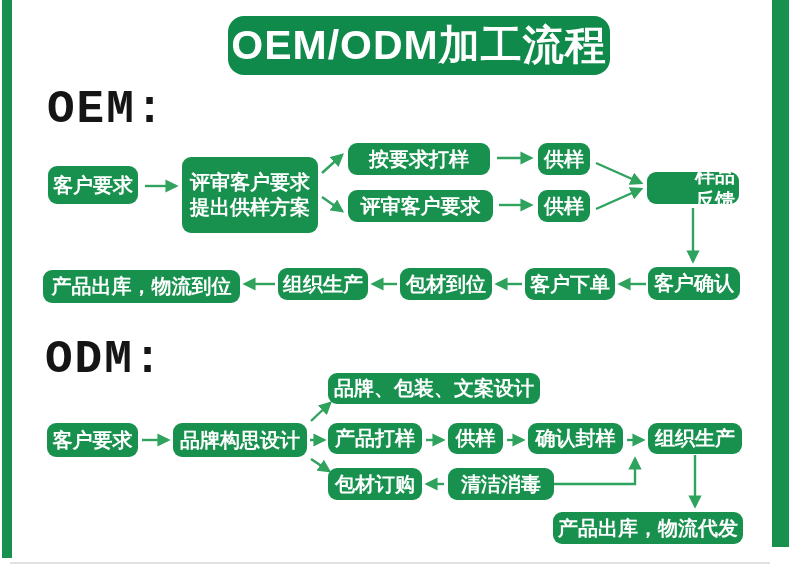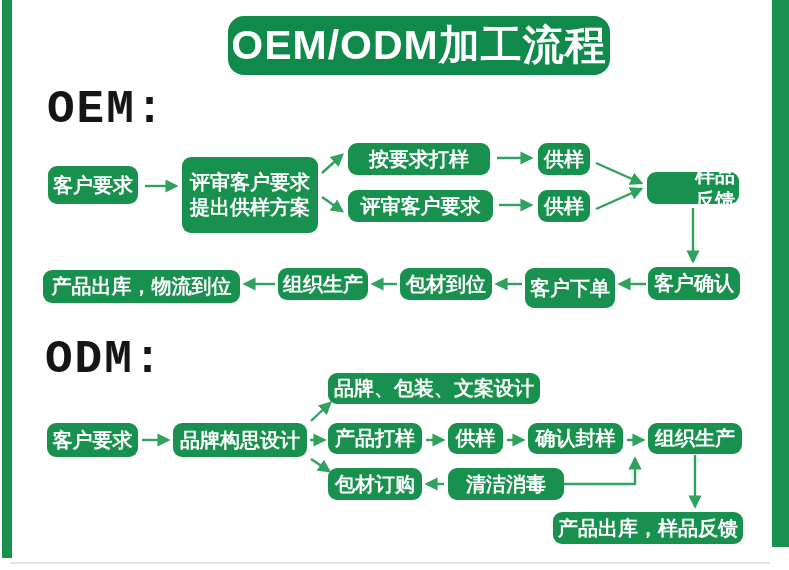--- a/index.html
+++ b/index.html
@@ -110,29 +110,29 @@
 
   <div class="node" style="left:48px;top:166px;width:90px;height:38px;">客户要求</div>
   <div class="node" style="left:182px;top:157px;width:136px;height:76px;">评审客户要求
 提出供样方案</div>
   <div class="node" style="left:348px;top:143px;width:142px;height:32px;">按要求打样</div>
   <div class="node" style="left:348px;top:190px;width:145px;height:32px;">评审客户要求</div>
   <div class="node small" style="left:538px;top:143px;width:52px;height:32px;">供样</div>
   <div class="node small" style="left:538px;top:190px;width:52px;height:32px;">供样</div>
   <div class="node" style="left:647px;top:172px;width:92px;height:32px;padding-left:44px;">样品反馈</div>
   <div class="node" style="left:648px;top:267px;width:92px;height:33px;">客户确认</div>
-  <div class="node" style="left:525px;top:268px;width:90px;height:40px;">客户下单</div>
+  <div class="node" style="left:525px;top:268px;width:90px;height:32px;">客户下单</div>
   <div class="node" style="left:400px;top:268px;width:92px;height:32px;">包材到位</div>
   <div class="node" style="left:278px;top:268px;width:90px;height:32px;">组织生产</div>
   <div class="node" style="left:43px;top:270px;width:197px;height:33px;">产品出库，物流到位</div>
 
   <div class="node" style="left:47px;top:423px;width:91px;height:34px;">客户要求</div>
   <div class="node" style="left:173px;top:423px;width:134px;height:34px;">品牌构思设计</div>
   <div class="node" style="left:328px;top:373px;width:212px;height:31px;">品牌、包装、文案设计</div>
   <div class="node" style="left:328px;top:423px;width:94px;height:31px;">产品打样</div>
   <div class="node small" style="left:448px;top:423px;width:55px;height:31px;">供样</div>
   <div class="node" style="left:528px;top:423px;width:95px;height:31px;">确认封样</div>
   <div class="node" style="left:648px;top:423px;width:94px;height:31px;">组织生产</div>
   <div class="node" style="left:328px;top:468px;width:94px;height:32px;">包材订购</div>
-  <div class="node" style="left:448px;top:468px;width:116px;height:32px;">清洁消毒</div>
-  <div class="node" style="left:553px;top:512px;width:190px;height:32px;">产品出库，样品反馈</div>
+  <div class="node" style="left:448px;top:468px;width:106px;height:32px;">清洁消毒</div>
+  <div class="node" style="left:553px;top:512px;width:190px;height:32px;">产品出库，物流代发</div>
 
 </div>
 
 </body></html>

